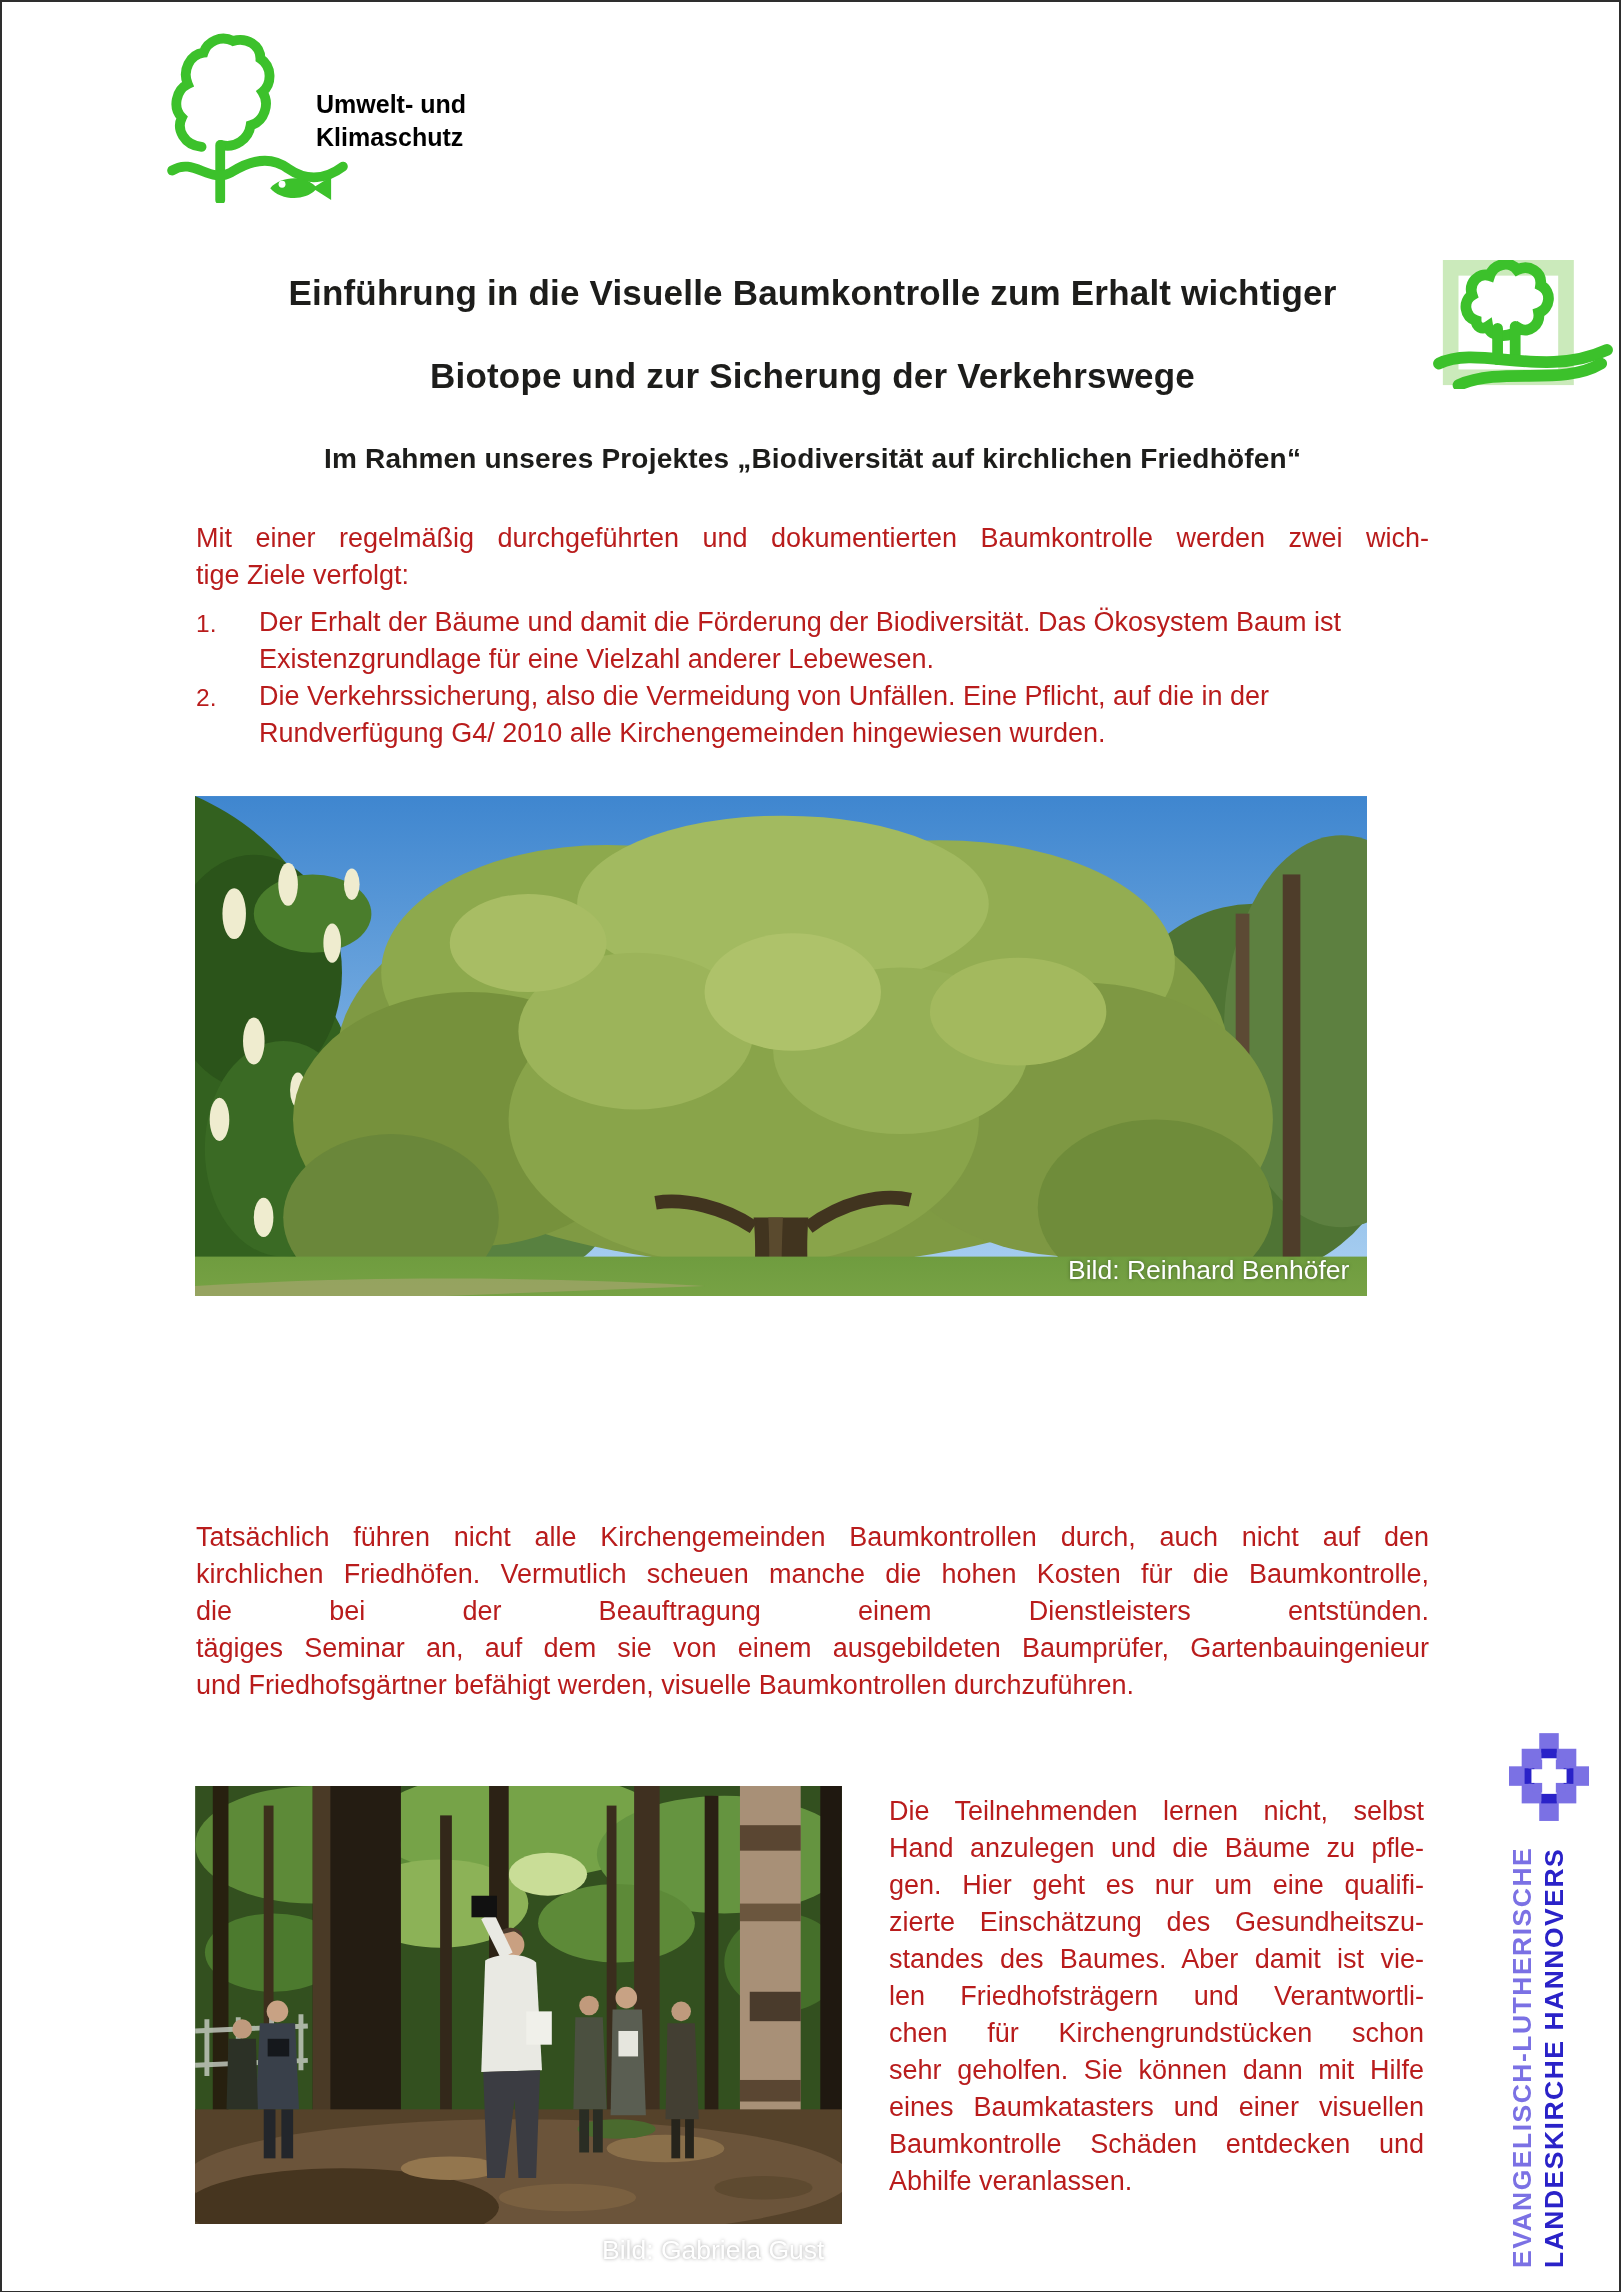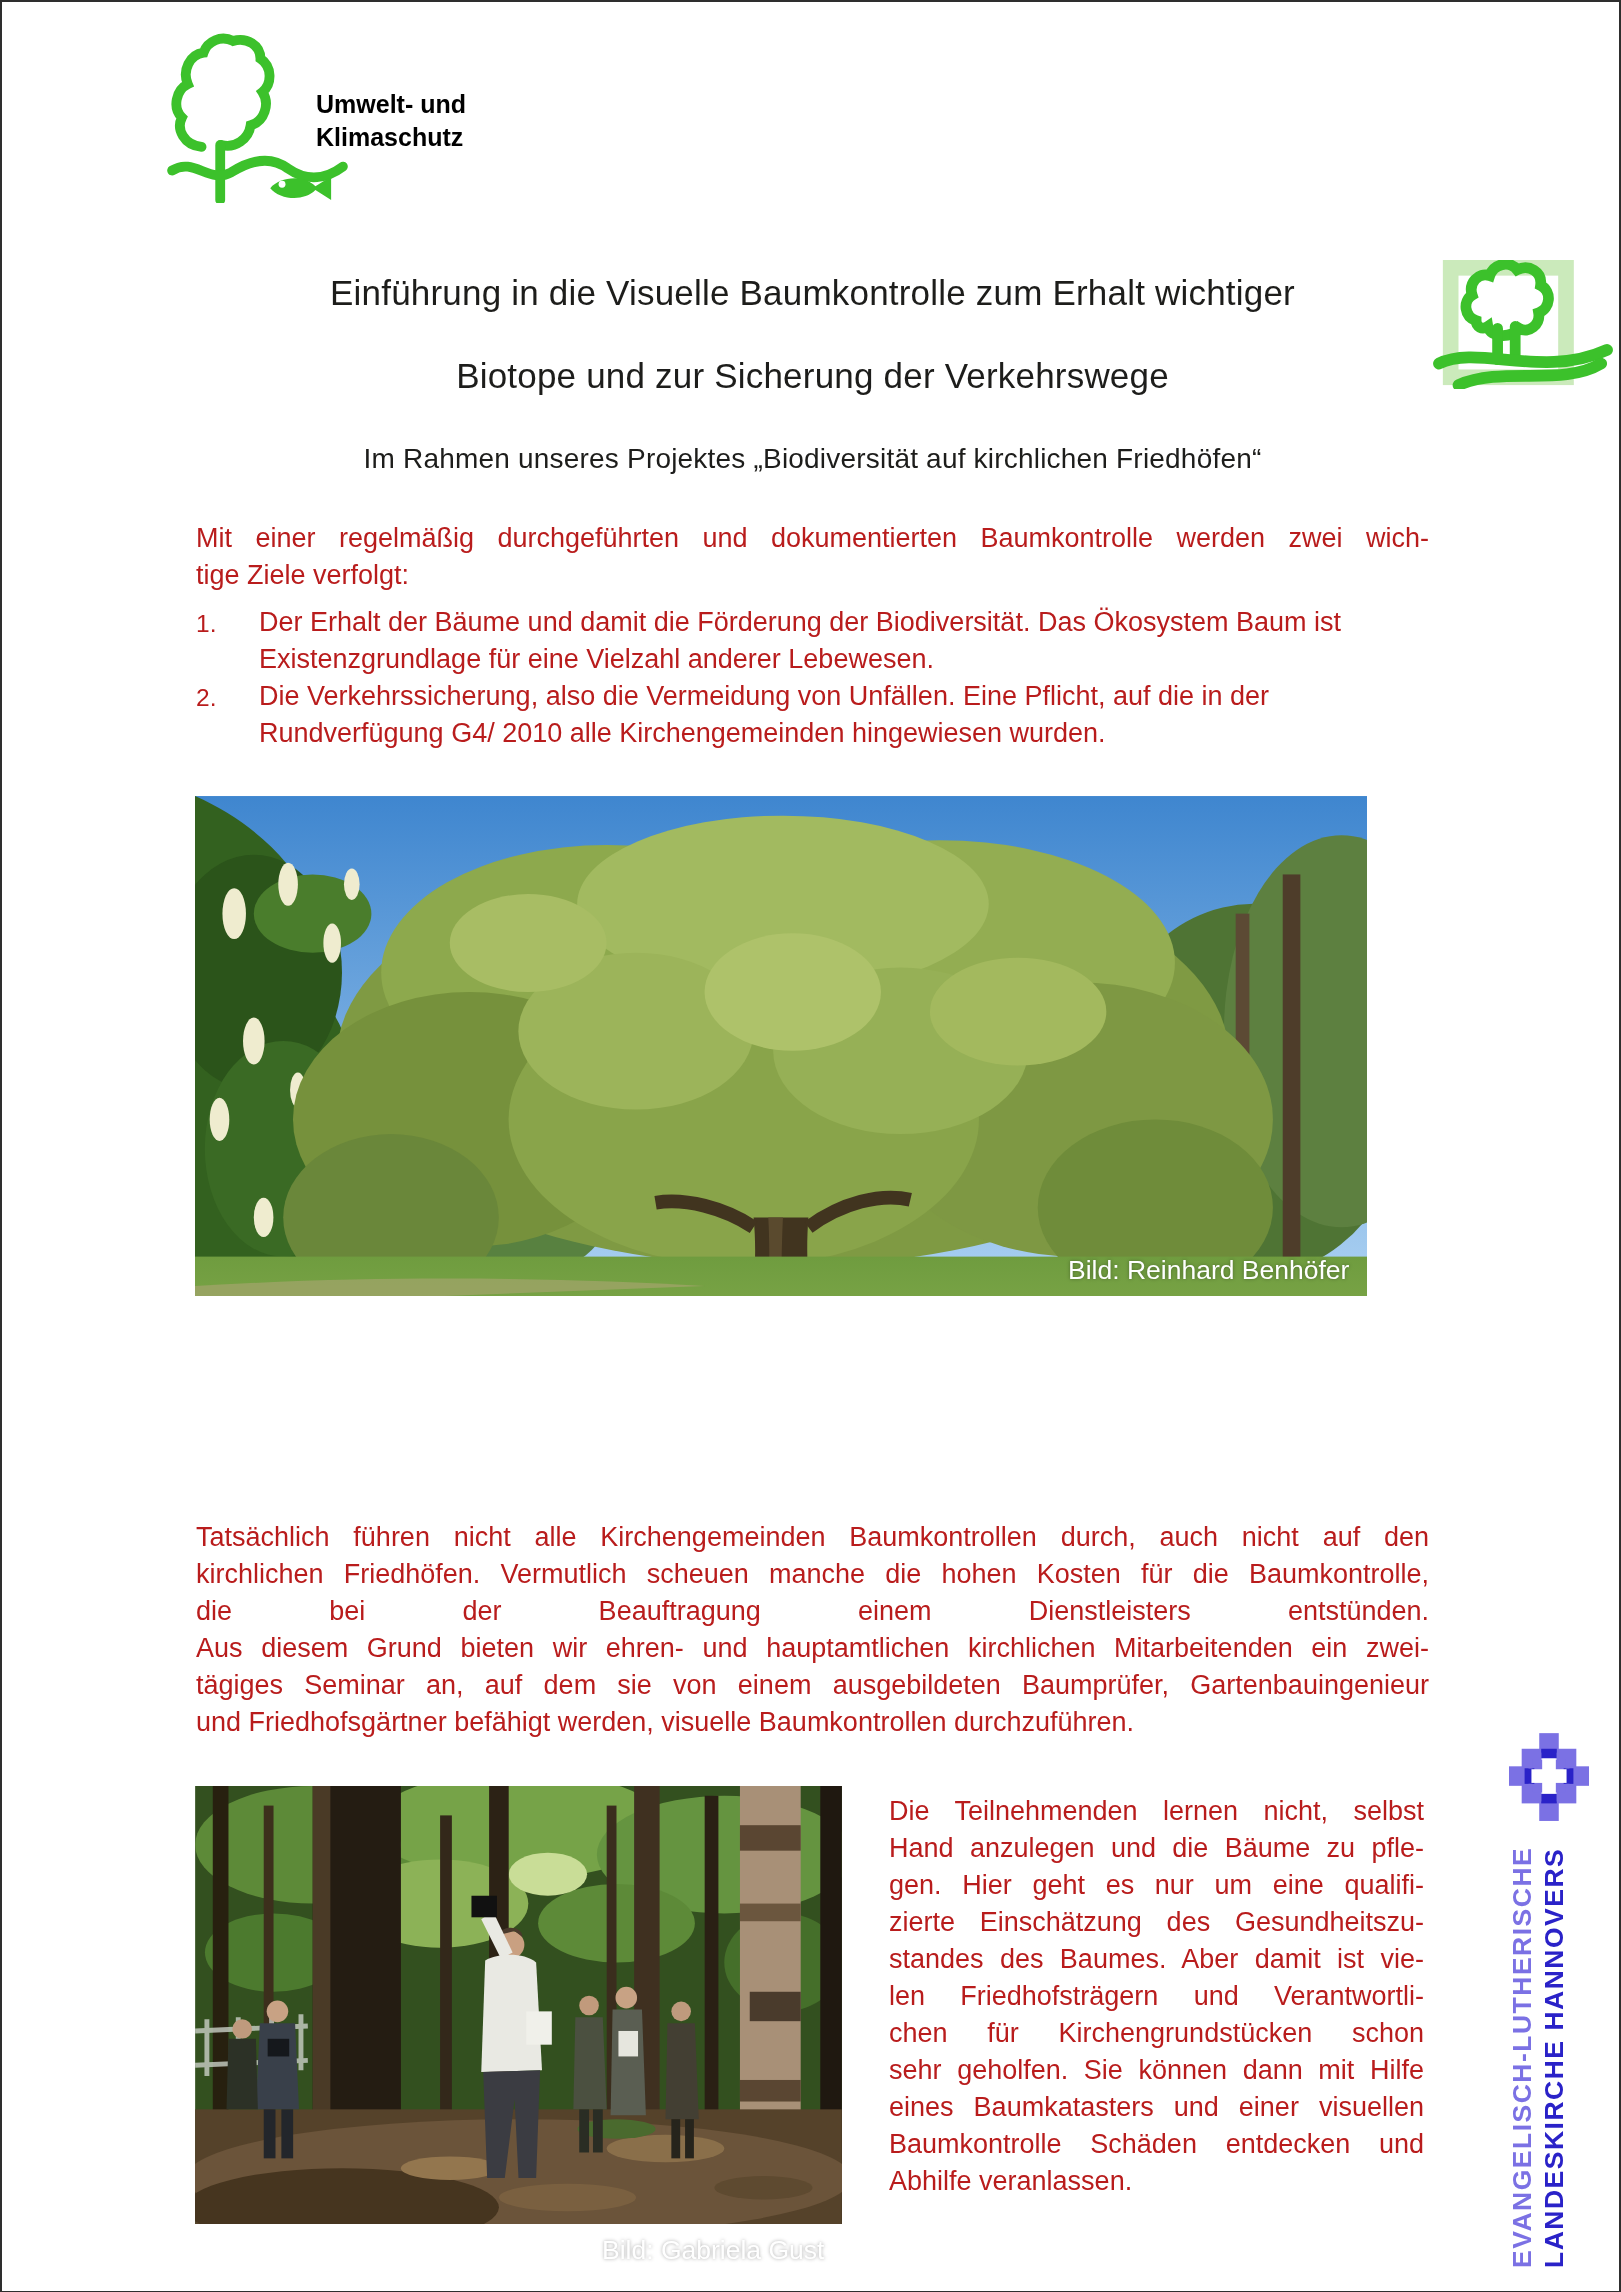--- a/index.html
+++ b/index.html
@@ -6,21 +6,21 @@
   .page{
     position:relative;width:1621px;height:2293px;background:#ffffff;
     border:2px solid #2e2e2e;box-sizing:border-box;overflow:hidden;
     font-family:"Liberation Sans",sans-serif;color:#1d1d1b;
     margin:0 auto;
   }
   .abs{position:absolute;}
   
   .orglogo-text{left:314px;top:86px;font-size:25px;font-weight:bold;color:#000000;line-height:33px;}
   
-  .title-line{left:194px;width:1233px;text-align:center;font-weight:normal;font-size:35px;letter-spacing:0.2px;}
+  .title-line{left:194px;width:1233px;text-align:center;font-weight:bold;font-size:35px;letter-spacing:0.2px;}
   .title1{top:271px;}
   .title2{top:354px;}
   .subtitle{top:441px;font-size:28px;}
   
   .bodytext{font-size:27px;line-height:37px;color:#b91c1c;}
   .intro{left:194px;top:518px;width:1233px;}
   .jl{text-align:justify;text-align-last:justify;}
   .list{left:194px;top:602px;width:1233px;}
   .list-item{display:flex;}
   .list-num{width:63px;flex:0 0 63px;font-size:24.5px;line-height:37px;padding-top:1px;}
@@ -176,21 +176,20 @@
         <path d="M0,500 C200,488 380,492 520,500 L0,520 Z" fill="#b0a578" opacity="0.55"></path>
       </g>
     </svg>
     <span class="photo-credit">Bild: Reinhard Benhöfer</span>
   </div>
 
   <div class="abs bodytext para">
       <div class="jl">Tatsächlich führen nicht alle Kirchengemeinden Baumkontrollen durch, auch nicht auf den</div>
       <div class="jl">kirchlichen Friedhöfen. Vermutlich scheuen manche die hohen Kosten für die Baumkontrolle,</div>
       <div class="jl">die bei der Beauftragung einem Dienstleisters entstünden.</div>
-      <div class="jl">Aus diesem Grund bieten wir ehren- und hauptamtlichen kirchlichen Mitarbeitenden ein zwei-</div>
       <div class="jl">tägiges Seminar an, auf dem sie von einem ausgebildeten Baumprüfer, Gartenbauingenieur</div>
       <div>und Friedhofsgärtner befähigt werden, visuelle Baumkontrollen durchzuführen.</div>
     </div>
 
   <div class="abs photo photo2">
     <svg width="647" height="438" viewBox="0 0 660 447">
       <rect x="0" y="0" width="660" height="447" fill="#33501f"></rect>
       <g>
         <ellipse cx="120" cy="60" rx="120" ry="60" fill="#5d8a38"></ellipse>
         <ellipse cx="330" cy="40" rx="150" ry="55" fill="#76a348"></ellipse>

